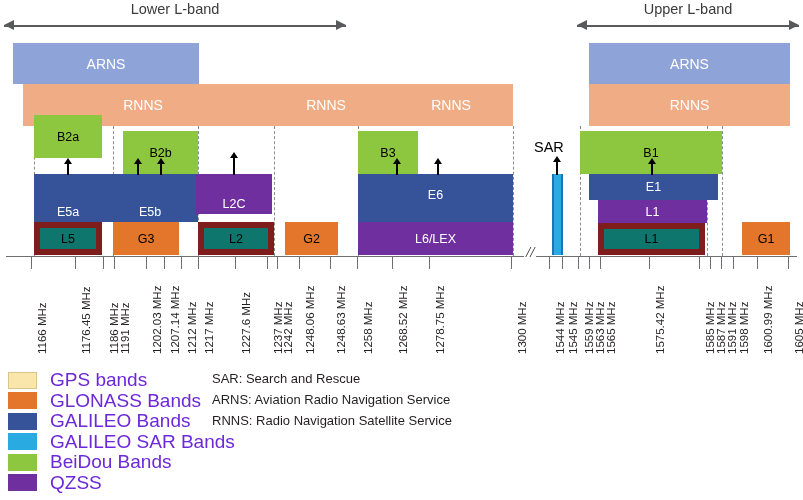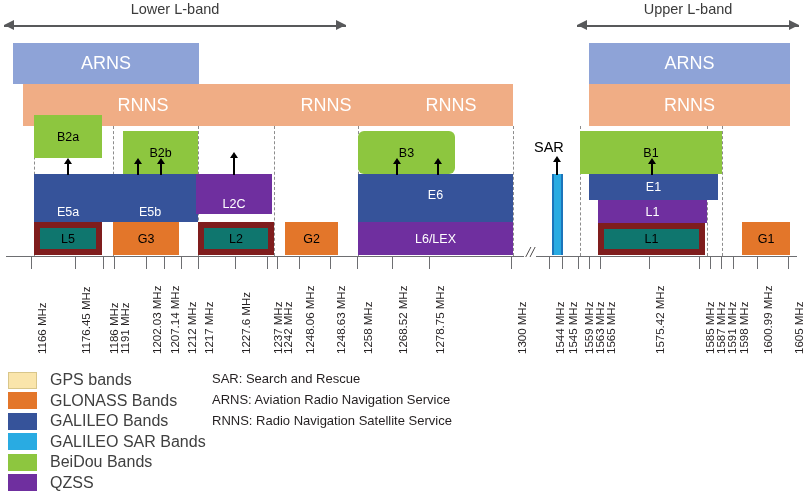--- a/index.html
+++ b/index.html
@@ -29,21 +29,21 @@
     position:absolute;top:0;width:0;height:0;
     border-top:5.5px solid transparent;border-bottom:5.5px solid transparent;
   }
   .span-arrow .head.l{left:0;border-right:10px solid #58595b;}
   .span-arrow .head.r{right:0;border-left:10px solid #58595b;}
 
   
   .svc{
     position:absolute;
     display:flex;align-items:center;justify-content:center;
-    color:#ffffff;font-size:18px;
+    color:#ffffff;font-size:14px;
     box-sizing:border-box;
   }
   .svc.arns{background:#8ea3d7;}
   .svc.rnns{background:#f0ad85;}
   .svc-text{pointer-events:none;}
 
   
   .blk{
     position:absolute;
     box-sizing:border-box;
@@ -91,21 +91,21 @@
 
   
   .sar-cap{
     position:absolute;font-size:14.5px;color:#000;white-space:nowrap;
   }
 
   
   #legend{position:absolute;left:8px;top:370px;}
   .lg-row{display:flex;align-items:center;height:20.5px;}
   .lg-sw{width:29px;height:17px;margin-right:13px;box-sizing:border-box;}
-  .lg-tx{font-size:16px;color:#404040;white-space:nowrap;}
+  .lg-tx{font-size:19px;color:#6d28d9;white-space:nowrap;}
   #acronyms{position:absolute;left:212px;top:371px;}
   .ac-row{font-size:13px;color:#231f20;height:21px;white-space:nowrap;}
 </style>
 </head>
 <body>
 
 <div id="stage">
 
   <div id="spans-layer">
       <div class="span-label" style="left: 4px; top: 1px; width: 342px;">Lower L-band</div>
@@ -155,21 +155,21 @@
       <div class="guide" style="left: 722px; top: 126px; height: 130px;"></div>
     </div>
 
   <div id="blocks-layer">
       <div class="blk beidou" style="left: 34px; top: 115px; width: 68px; height: 43px;">
         <span class="lbl">B2a</span>
       </div>
       <div class="blk beidou" style="left: 123px; top: 131px; width: 75px; height: 43px;">
         <span class="lbl">B2b</span>
       </div>
-      <div class="blk beidou" style="left: 358px; top: 131px; width: 97px; height: 43px; border-radius: 6px;">
+      <div class="blk beidou" style="left: 358px; top: 131px; width: 60px; height: 43px;">
         <span class="lbl">B3</span>
       </div>
       <div class="blk beidou" style="left: 580px; top: 131px; width: 142px; height: 43px;">
         <span class="lbl">B1</span>
       </div>
       <div class="blk galileo" style="left: 34px; top: 174px; width: 68px; height: 48px;">
         <span class="lbl" style="bottom: 3px;">E5a</span>
       </div>
       <div class="blk galileo" style="left: 102px; top: 174px; width: 96px; height: 48px;">
         <span class="lbl" style="bottom: 3px;">E5b</span>

